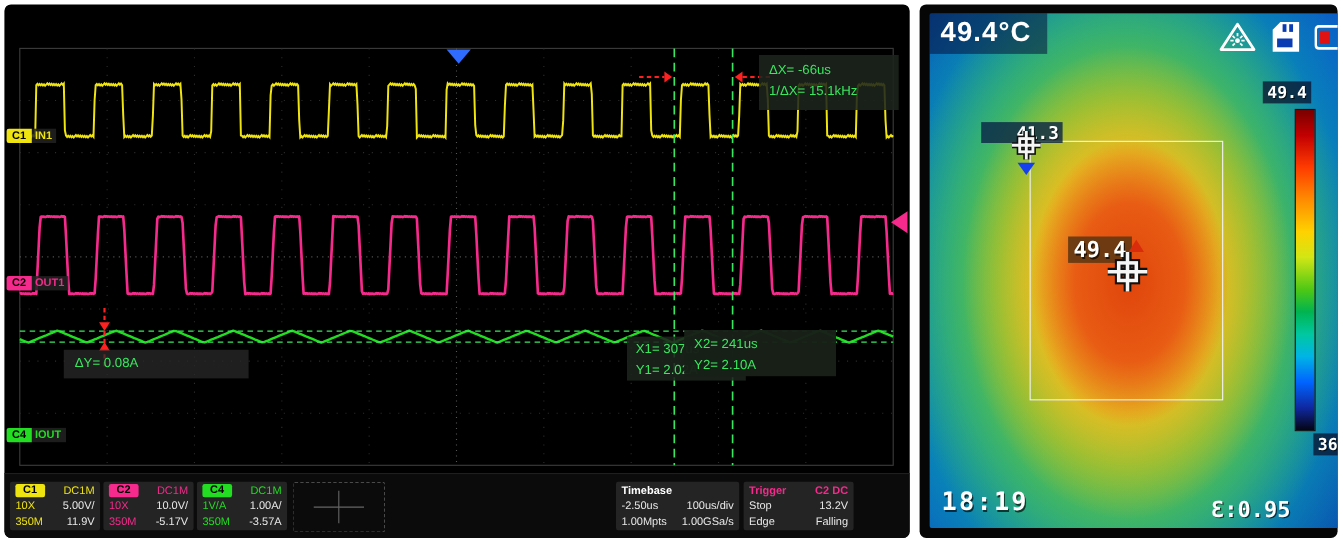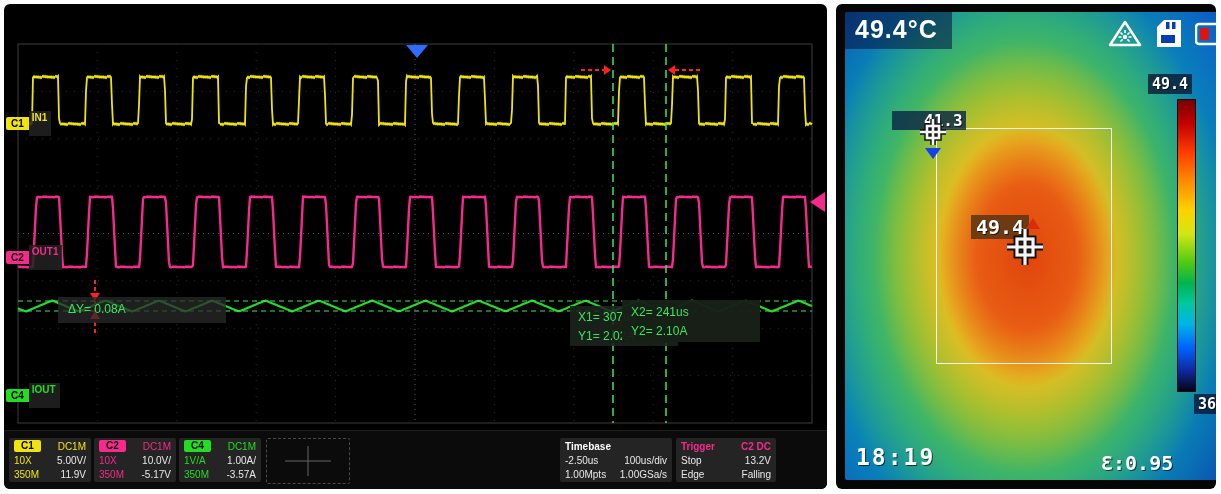--- a/index.html
+++ b/index.html
@@ -6,21 +6,21 @@
     font-family:"Liberation Sans",sans-serif;-webkit-font-smoothing:antialiased;}
   .panel{position:absolute;overflow:hidden;border-radius:6px;}
   
   #scope{left:4px;top:4px;width:823px;height:485px;background:#000;}
   #scope-svg{position:absolute;left:0;top:0;}
   .ovl{position:absolute;box-sizing:border-box;}
   .cursor-box{background:rgba(28,36,28,.88);color:var(--curgrn);font-size:12px;
     padding:4px 9px;line-height:19px;white-space:nowrap;overflow:hidden;}
   .badge{display:flex;align-items:center;font-size:10px;font-weight:700;height:15px;}
   .badge .chn{color:#000;padding:1px 5px;border-radius:2px 0 0 2px;}
-  .badge .chl{background:rgba(34,34,34,.85);padding:1px 4px 13px 3px;}
+  .badge .chl{background:rgba(34,34,34,.85);padding:1px 4px 1px 3px;}
   #b1 .chn{background:var(--c1)} #b1 .chl{color:var(--c1)}
   #b2 .chn{background:var(--c2)} #b2 .chl{color:var(--c2)}
   #b4 .chn{background:var(--c4)} #b4 .chl{color:var(--c4)}
   .statusbar{position:absolute;left:0;top:426px;width:100%;height:59px;
     background:#0b0b0b;border-top:1px solid #1f1f1f;}
   .sbox{position:absolute;top:7px;height:44px;background:#242424;border-radius:2px;
     font-size:10px;color:#e8e8e8;box-sizing:border-box;padding:1px 5px;}
   .srow{display:flex;justify-content:space-between;align-items:center;height:14px;}
   .chipc{color:#000;font-weight:700;padding:0 7px;border-radius:2px;line-height:12px;}
   #cb1{left:5px;width:82px;} #cb2{left:90px;width:82px;} #cb4{left:175px;width:82px;}
@@ -101,29 +101,33 @@
         <polygon points="664,66 671,61 671,71" fill="#ff2020"></polygon>
         <line x1="671" y1="66" x2="696" y2="66" stroke="#ff2020" stroke-width="2" stroke-dasharray="4,3"></line>
         <line x1="91" y1="276" x2="91" y2="332" stroke="#ff2020" stroke-width="2" stroke-dasharray="4,3"></line>
         <polygon points="86,289 96,289 91,297" fill="#ff2020"></polygon>
         <polygon points="86,315 96,315 91,307" fill="#ff2020"></polygon>
       </g>
     <polygon id="trig-pos" points="402,41 424,41 413,54" fill="#2f6bff"></polygon>
     <polygon id="trig-lvl" points="821,188 821,208 806,198" fill="#f52a8c"></polygon>
   </svg>
 
+  <div class="ovl cursor-box" style="left:686px;top:46px;width:127px;height:50px;">
+    <div>ΔX= -66us</div>
+    <div>1/ΔX= 15.1kHz</div>
+  </div>
   <div class="ovl cursor-box" style="left:566px;top:302px;width:108px;height:40px;padding:2px 8px;z-index:1;">
     <div>X1= 307us</div>
     <div>Y1= 2.02A</div>
   </div>
   <div class="ovl cursor-box" style="left:618px;top:296px;width:138px;height:42px;padding:3px 9px;z-index:2;background:rgba(24,32,24,.97);">
     <div>X2= 241us</div>
     <div>Y2= 2.10A</div>
   </div>
-  <div class="ovl cursor-box" style="left:54px;top:293px;width:168px;height:26px;padding:3px 10px;background:rgba(42,42,42,.75);">
+  <div class="ovl cursor-box" style="left:54px;top:314px;width:168px;height:26px;padding:3px 10px;background:rgba(42,42,42,.75);">
     <div>ΔY= 0.08A</div>
   </div>
 
   <div id="b1" class="ovl badge" style="left:2px;top:112px;">
     <span class="chn">C1</span>
     <span class="chl">IN1</span>
   </div>
   <div id="b2" class="ovl badge" style="left:2px;top:246px;">
     <span class="chn">C2</span>
     <span class="chl">OUT1</span>

